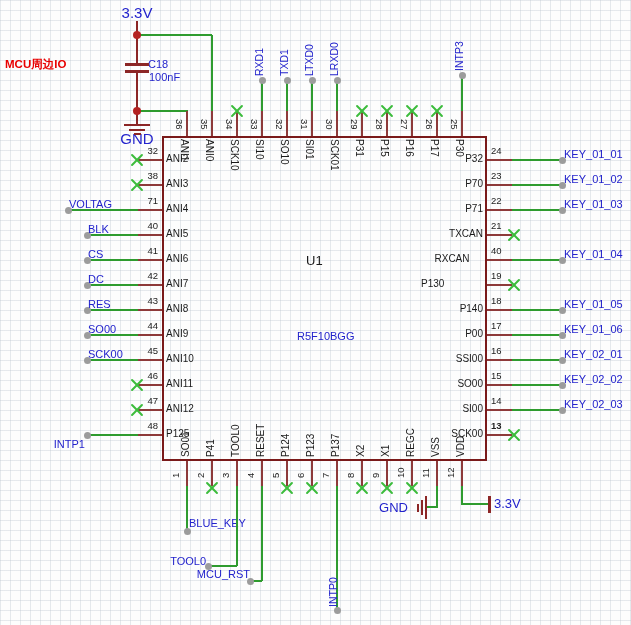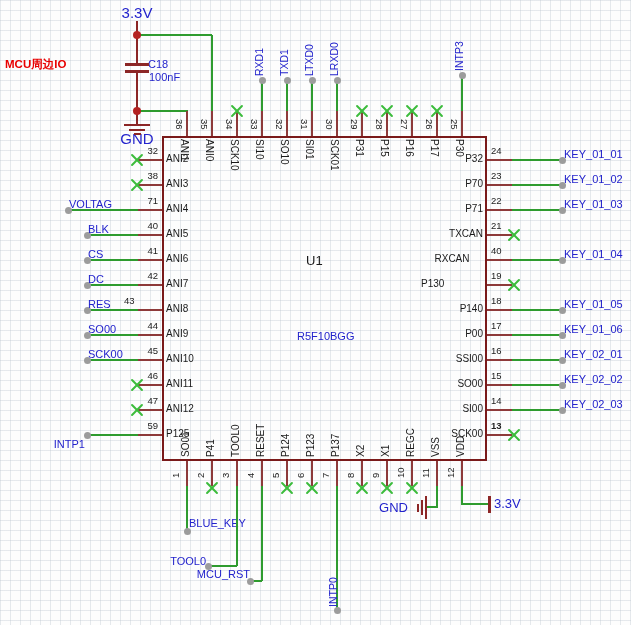--- a/index.html
+++ b/index.html
@@ -252,21 +252,21 @@
       <div class="w" style="left: 87px; top: 259px; width: 51px; height: 2px; background: rgb(46, 155, 46);"></div>
       <div class="d" style="left: 83.5px; top: 256.5px; width: 7px; height: 7px; background: rgb(156, 156, 156);"></div>
       <div class="t nl" style="left: 88px; top: 248px;">CS</div>
       <div class="w" style="left: 137px; top: 284px; width: 25px; height: 2px; background: rgb(142, 58, 58);"></div>
       <div class="t pn" style="left: 124px; top: 271px; width: 34px; text-align: right;">42</div>
       <div class="t pnm" style="left: 166px; top: 278px;">ANI7</div>
       <div class="w" style="left: 87px; top: 284px; width: 51px; height: 2px; background: rgb(46, 155, 46);"></div>
       <div class="d" style="left: 83.5px; top: 281.5px; width: 7px; height: 7px; background: rgb(156, 156, 156);"></div>
       <div class="t nl" style="left: 88px; top: 273px;">DC</div>
       <div class="w" style="left: 137px; top: 309px; width: 25px; height: 2px; background: rgb(142, 58, 58);"></div>
-      <div class="t pn" style="left: 124px; top: 296px; width: 34px; text-align: left;">43</div>
+      <div class="t pn" style="left: 124px; top: 296px; width: 34px; text-align: right;">43</div>
       <div class="t pnm" style="left: 166px; top: 303px;">ANI8</div>
       <div class="w" style="left: 87px; top: 309px; width: 51px; height: 2px; background: rgb(46, 155, 46);"></div>
       <div class="d" style="left: 83.5px; top: 306.5px; width: 7px; height: 7px; background: rgb(156, 156, 156);"></div>
       <div class="t nl" style="left: 88px; top: 298px;">RES</div>
       <div class="w" style="left: 137px; top: 334px; width: 25px; height: 2px; background: rgb(142, 58, 58);"></div>
       <div class="t pn" style="left: 124px; top: 321px; width: 34px; text-align: right;">44</div>
       <div class="t pnm" style="left: 166px; top: 328px;">ANI9</div>
       <div class="w" style="left: 87px; top: 334px; width: 51px; height: 2px; background: rgb(46, 155, 46);"></div>
       <div class="d" style="left: 83.5px; top: 331.5px; width: 7px; height: 7px; background: rgb(156, 156, 156);"></div>
       <div class="t nl" style="left: 88px; top: 323px;">SO00</div>
@@ -284,21 +284,21 @@
         <i></i>
       </div>
       <div class="w" style="left: 137px; top: 409px; width: 25px; height: 2px; background: rgb(142, 58, 58);"></div>
       <div class="t pn" style="left: 124px; top: 396px; width: 34px; text-align: right;">47</div>
       <div class="t pnm" style="left: 166px; top: 403px;">ANI12</div>
       <div class="nc" style="left: 130px; top: 403px;">
         <i></i>
         <i></i>
       </div>
       <div class="w" style="left: 137px; top: 434px; width: 25px; height: 2px; background: rgb(142, 58, 58);"></div>
-      <div class="t pn" style="left: 124px; top: 421px; width: 34px; text-align: right;">59</div>
+      <div class="t pn" style="left: 124px; top: 421px; width: 34px; text-align: right;">48</div>
       <div class="t pnm" style="left: 166px; top: 428px;">P125</div>
       <div class="w" style="left: 87px; top: 434px; width: 51px; height: 2px; background: rgb(46, 155, 46);"></div>
       <div class="d" style="left: 83.5px; top: 431.5px; width: 7px; height: 7px; background: rgb(156, 156, 156);"></div>
       <div class="t nl" style="left: 25px; top: 438px; width: 60px; text-align: right;">INTP1</div>
       <div class="w" style="left: 487px; top: 159px; width: 25px; height: 2px; background: rgb(142, 58, 58);"></div>
       <div class="t pn" style="left: 491px; top: 146px;">24</div>
       <div class="t pnm" style="left: 421px; top: 153px; width: 62px; text-align: right;">P32</div>
       <div class="w" style="left: 512px; top: 159px; width: 50px; height: 2px; background: rgb(46, 155, 46);"></div>
       <div class="d" style="left: 558.5px; top: 156.5px; width: 7px; height: 7px; background: rgb(156, 156, 156);"></div>
       <div class="t nl" style="left: 564px; top: 148px;">KEY_01_01</div>

